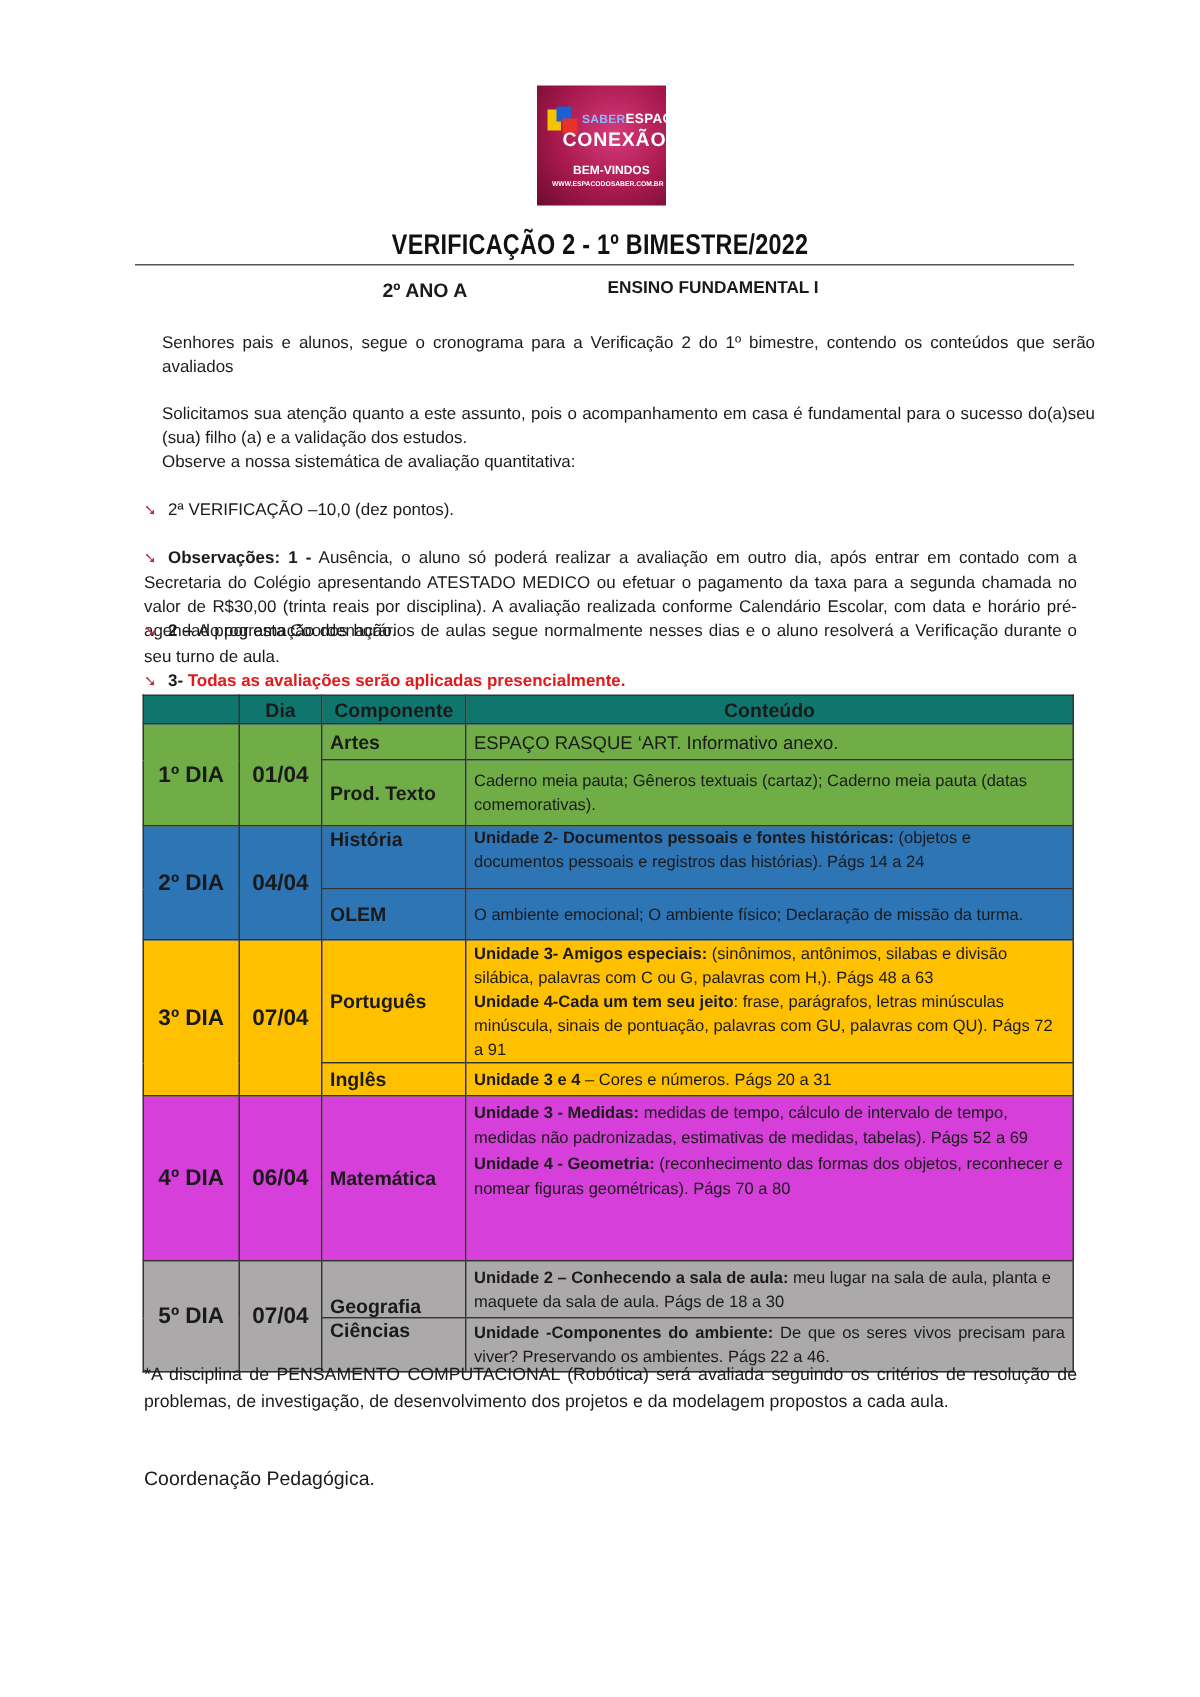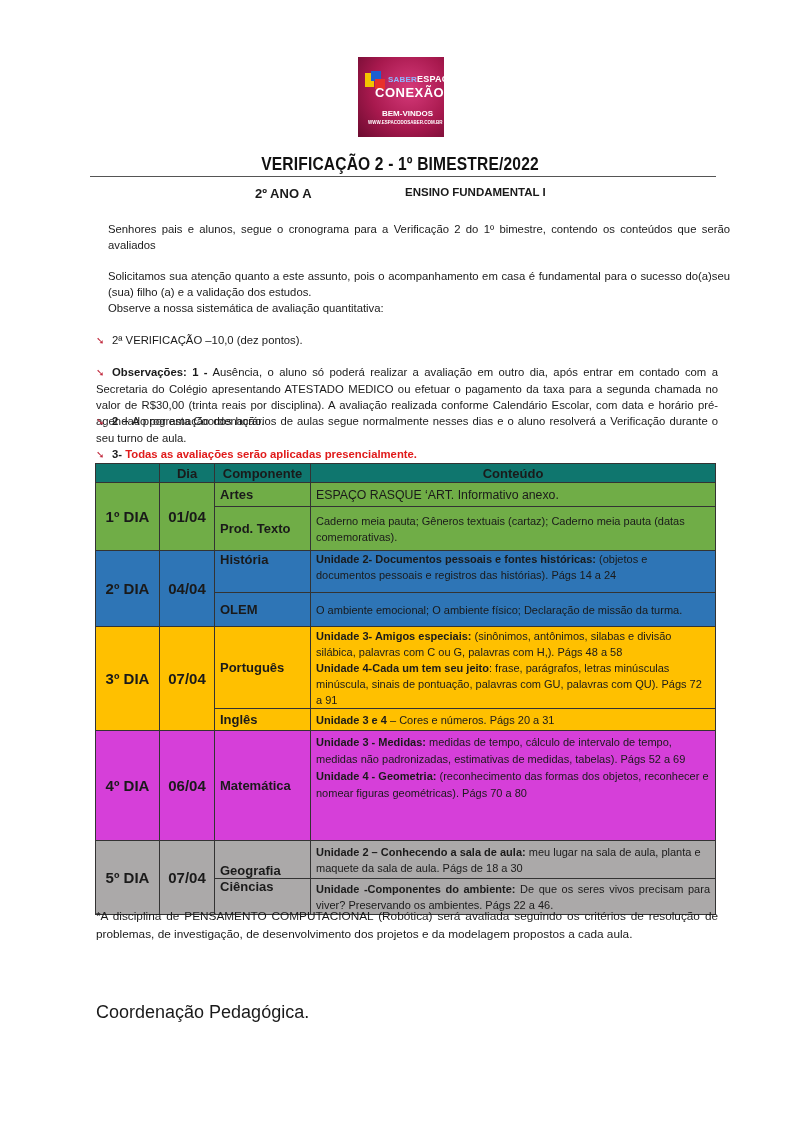--- a/index.html
+++ b/index.html
@@ -42,21 +42,21 @@
   .m { background:#d63fd9; }
   .gr { background:#aba9a9; }
   td.day, td.date { font-weight:bold; font-size:15px; text-align:center; }
   td.comp { font-weight:bold; font-size:13px; }
   td.cont { font-size:11px; line-height:16px; }
   td.cont b { font-weight:bold; }
   .vtop { vertical-align:top !important; }
   .vbot { vertical-align:bottom !important; }
 
   .footnote { position:absolute; left:96px; top:907px; width:622px; font-size:11.8px; line-height:18px; text-align:justify; }
-  .sign { position:absolute; left:96px; top:978px; font-size:18px;margin-top:24px; }
+  .sign { position:absolute; left:96px; top:978px; font-size:13px; }
 </style>
 </head>
 <body>
 
 <div class="logo">
   <div class="mark">
     <div class="b1"></div>
       <div class="b2"></div>
       <div class="b3"></div>
   </div>
@@ -122,21 +122,21 @@
   </tr>
   <tr class="bu" style="height:34px;">
     <td class="comp">OLEM</td>
     <td class="cont"><b></b><span>O ambiente emocional; O ambiente físico; Declaração de missão da turma.</span></td>
   </tr>
 
   <tr class="y" style="height:82px;">
     <td class="day" rowspan="2">3º DIA</td>
     <td class="date" rowspan="2">07/04</td>
     <td class="comp">Português</td>
-    <td class="cont"><b>Unidade 3- Amigos especiais:</b><span>  (sinônimos, antônimos, silabas e divisão silábica, palavras com C ou G, palavras com H,). Págs 48 a 58</span><br><b>Unidade 4-Cada um tem seu jeito</b><span>: frase, parágrafos, letras minúsculas minúscula, sinais de pontuação, palavras com GU, palavras com QU). Págs 72 a 91</span></td>
+    <td class="cont"><b>Unidade 3- Amigos especiais:</b><span>  (sinônimos, antônimos, silabas e divisão silábica, palavras com C ou G, palavras com H,). Págs 48 a 63</span><br><b>Unidade 4-Cada um tem seu jeito</b><span>: frase, parágrafos, letras minúsculas minúscula, sinais de pontuação, palavras com GU, palavras com QU). Págs 72 a 91</span></td>
   </tr>
   <tr class="y" style="height:22px;">
     <td class="comp">Inglês</td>
     <td class="cont"><b>Unidade 3 e 4</b><span> – Cores e números. Págs 20 a 31</span></td>
   </tr>
 
   <tr class="m" style="height:110px;">
     <td class="day">4º DIA</td>
     <td class="date">06/04</td>
     <td class="comp">Matemática</td>

